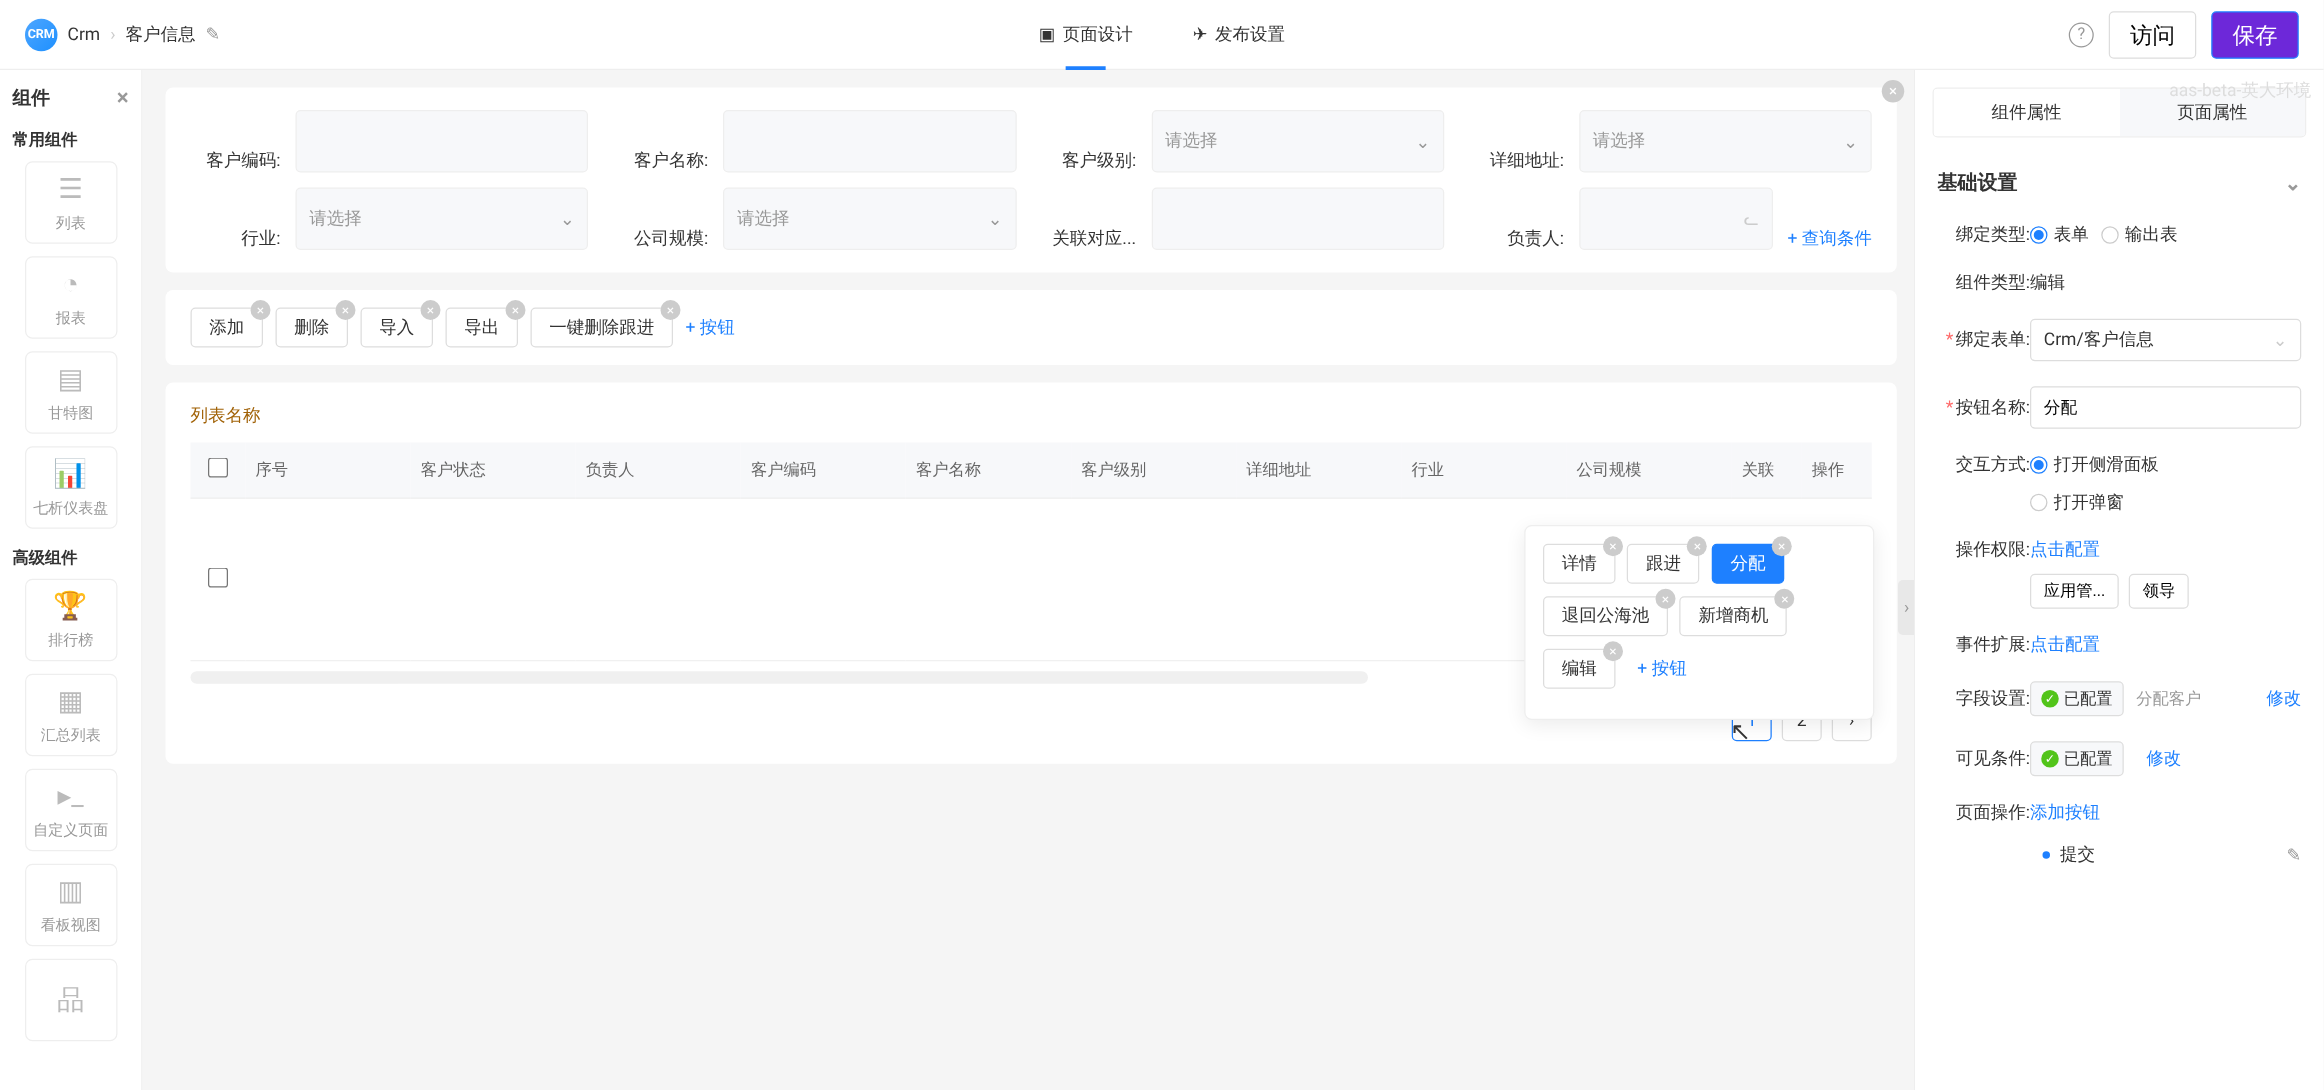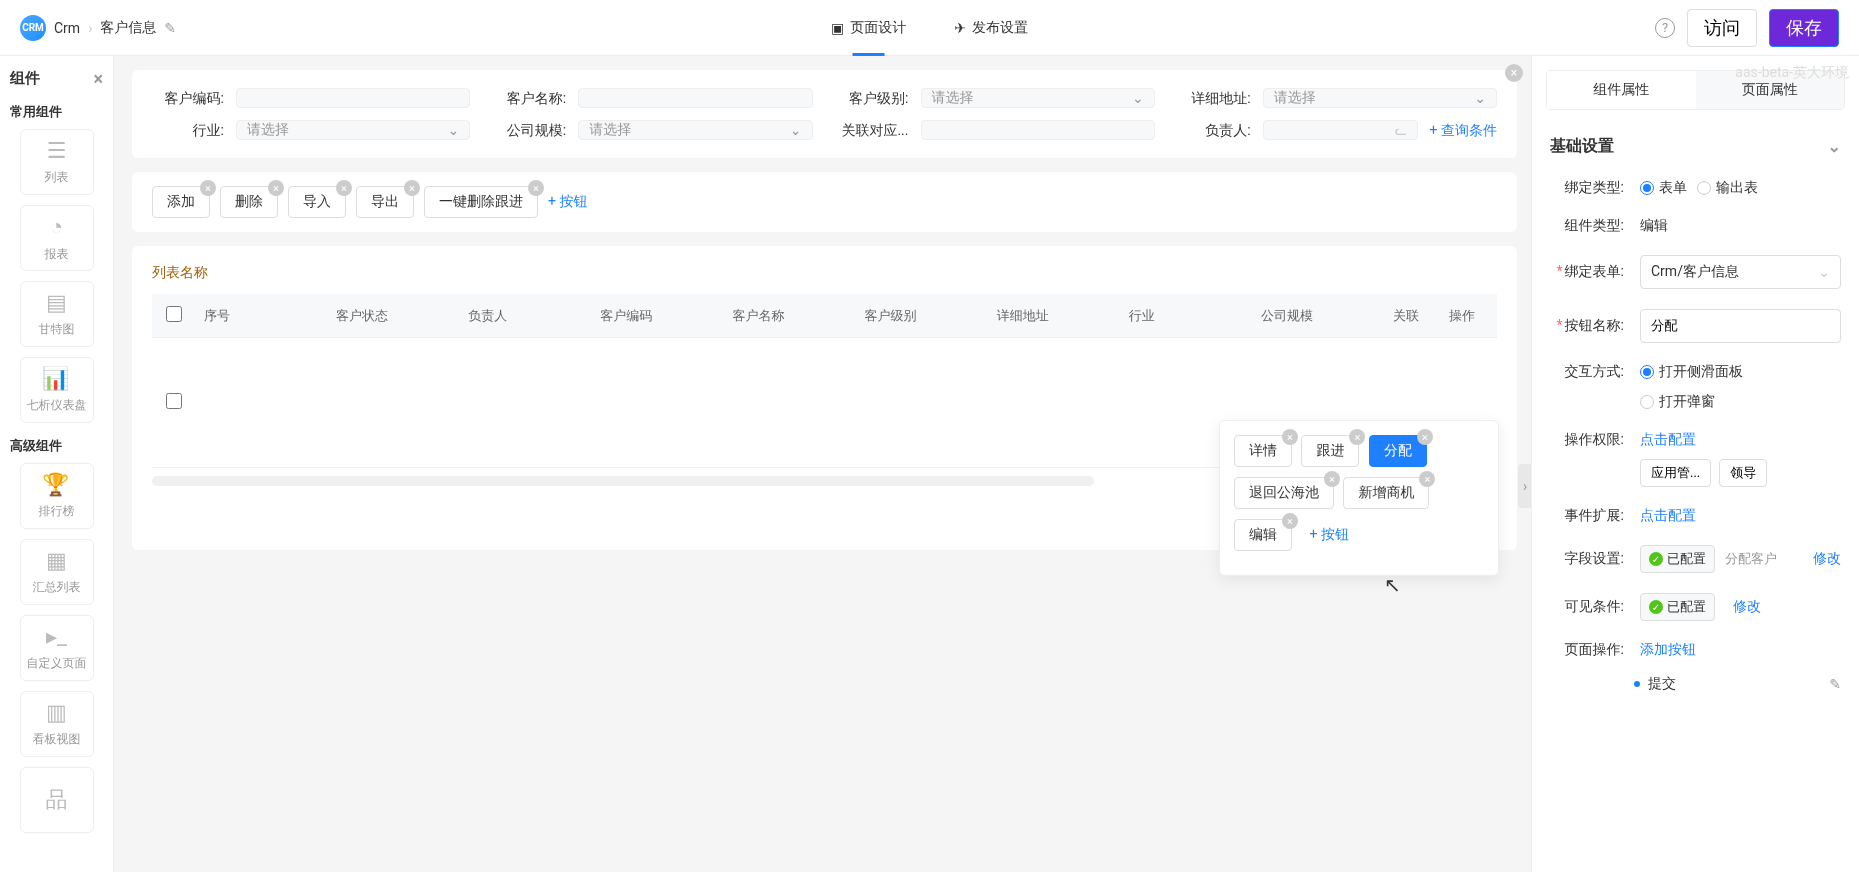--- a/index.html
+++ b/index.html
@@ -24,21 +24,21 @@
 .sidebar-section{font-size:13px;font-weight:600;margin:14px 0 8px;color:#333}
 .comp-item{width:74px;height:66px;margin:0 auto 10px;border:1px solid #eee;border-radius:6px;display:flex;flex-direction:column;align-items:center;justify-content:center;gap:6px;cursor:pointer;color:#999}
 .comp-icon{font-size:22px;color:#bbb}
 .comp-label{font-size:12px}
 .canvas{flex:1;padding:14px 14px 14px 18px;overflow:auto;position:relative}
 .canvas-panel{background:#fff;border-radius:6px;padding:18px 20px;margin-bottom:14px;position:relative}
 .panel-close{position:absolute;top:-6px;right:-6px;width:18px;height:18px;background:#ccc;color:#fff;border-radius:50%;font-size:12px;display:flex;align-items:center;justify-content:center;cursor:pointer}
 .filter-grid{display:grid;grid-template-columns:repeat(4,1fr);gap:12px 24px}
 .filter-item{display:flex;align-items:flex-end;gap:12px}
 .filter-label{width:72px;text-align:right;color:#333;font-size:14px;flex-shrink:0}
-.filter-input{flex:1;height:20px;border:1px solid #eee;background:#f7f8fa;border-radius:4px;padding:0 10px;color:#999;display:flex;align-items:center;justify-content:space-between}
+.filter-input{flex:1;height:50px;border:1px solid #eee;background:#f7f8fa;border-radius:4px;padding:0 10px;color:#999;display:flex;align-items:center;justify-content:space-between}
 .filter-link{color:#1e80ff;cursor:pointer;font-size:14px}
 .toolbar{display:flex;gap:10px;align-items:center;flex-wrap:wrap}
 .tool-btn{position:relative;padding:6px 14px;border:1px solid #ddd;border-radius:4px;background:#fff;cursor:pointer;font-size:14px}
 .tool-del{position:absolute;top:-7px;right:-7px;width:16px;height:16px;background:#ccc;border-radius:50%;color:#fff;font-size:11px;display:flex;align-items:center;justify-content:center;cursor:pointer}
 .add-btn-link{color:#1e80ff;cursor:pointer;font-size:14px}
 .table-section{background:#fff;border-radius:6px;padding:18px 20px}
 .table-title{font-size:14px;margin-bottom:12px;color:#a16207}
 .table{width:100%;border-collapse:collapse;table-layout:fixed}
 .table th{background:#f7f8fa;padding:12px 8px;text-align:left;font-weight:normal;color:#666;font-size:13px;border-bottom:1px solid #eee}
 .table td{padding:12px 8px;border-bottom:1px solid #f0f0f0;height:130px;vertical-align:top}
@@ -51,21 +51,21 @@
 .page-btn.active{border-color:#1e80ff;color:#1e80ff}
 .row-popup{position:absolute;right:32px;top:364px;width:280px;background:#fff;border:1px solid #eee;border-radius:6px;padding:14px;box-shadow:0 4px 16px rgba(0,0,0,0.08)}
 .row-popup .tool-btn{margin:0 6px 10px 0;display:inline-block}
 .row-popup .tool-btn.active{background:#1e80ff;color:#fff;border-color:#1e80ff}
 .right-panel{width:328px;background:#fff;border-left:1px solid #eee;overflow-y:auto}
 .prop-tabs{display:flex;border-bottom:1px solid #eee;margin:14px;border-radius:4px;overflow:hidden;border:1px solid #eee}
 .prop-tab{flex:1;padding:10px;text-align:center;cursor:pointer;background:#f7f8fa;font-size:14px}
 .prop-tab.active{background:#fff;font-weight:500}
 .prop-section{padding:0 18px}
 .prop-header{display:flex;justify-content:space-between;align-items:center;padding:12px 0;font-size:16px;font-weight:600}
-.prop-row{display:flex;align-items:center;padding:10px 0;gap:16px}
+.prop-row{display:flex;align-items:center;padding:10px 0;gap:0}
 .prop-label{width:74px;text-align:right;color:#333;font-size:14px;flex-shrink:0}
 .prop-label .req{color:#ff6b6b;margin-right:2px}
 .prop-value{flex:1;display:flex;align-items:center;gap:10px;flex-wrap:wrap}
 .prop-select{flex:1;height:34px;border:1px solid #ddd;border-radius:4px;padding:0 10px;display:flex;align-items:center;justify-content:space-between;color:#333}
 .prop-input{flex:1;height:34px;border:1px solid #ddd;border-radius:4px;padding:0 10px}
 .radio{display:inline-flex;align-items:center;gap:5px;cursor:pointer}
 .radio-dot{width:14px;height:14px;border:1px solid #ccc;border-radius:50%;display:inline-flex;align-items:center;justify-content:center}
 .radio.checked .radio-dot{border-color:#1e80ff}
 .radio.checked .radio-dot::after{content:'';width:8px;height:8px;background:#1e80ff;border-radius:50%}
 .link{color:#1e80ff;cursor:pointer}

